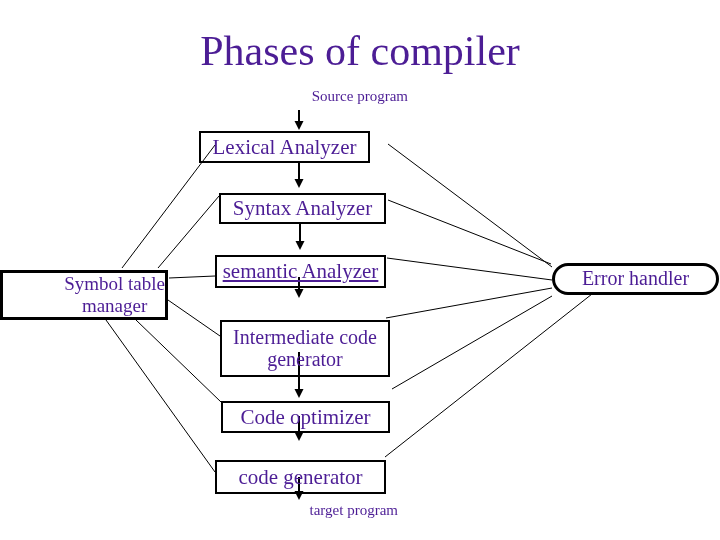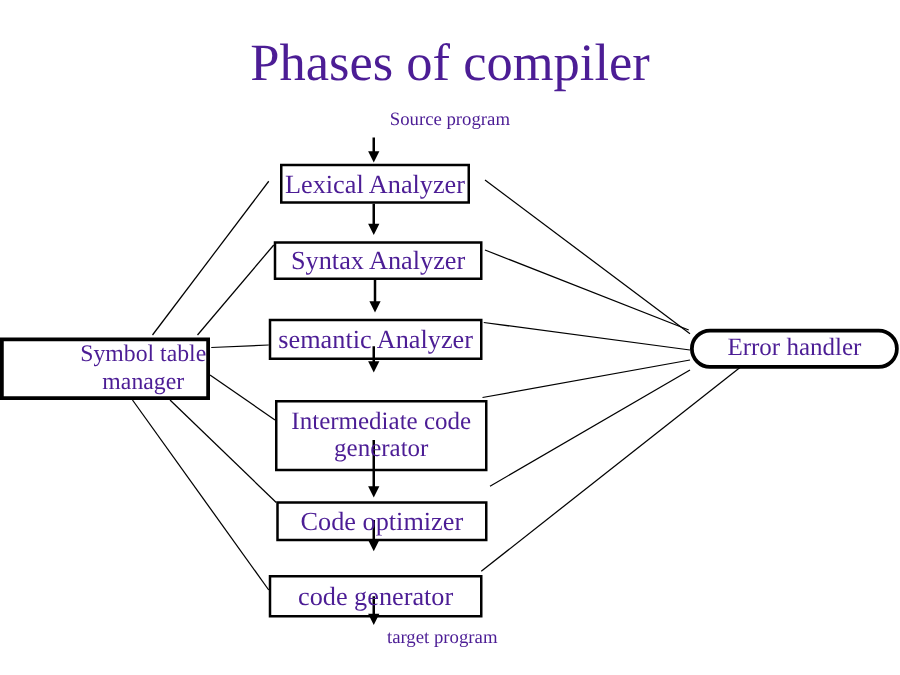--- a/index.html
+++ b/index.html
@@ -15,23 +15,23 @@
   }
   .node.thick{border-width:3px;}
   .freetext{
     position:absolute;text-align:right;font-size:15px;line-height:1.1;white-space:pre-line;
   }
   .title{
     position:absolute;left:0;right:0;top:29px;text-align:center;
     font-size:42px;line-height:1.05;letter-spacing:0px;
   }
   
-  #n-lexical      {left:224px;top:131px;width:152px;height:32px;}
+  #n-lexical      {left:199px;top:131px;width:171px;height:32px;}
   #n-syntax       {left:219px;top:193px;width:167px;height:31px;}
-  #n-semantic     {left:215px;top:255px;width:171px;height:33px;}
+  #n-semantic     {left:215px;top:255px;width:171px;height:33px;text-decoration:underline;}
   #n-intermediate {left:220px;top:320px;width:170px;height:57px;font-size:20px;}
   #n-optimizer    {left:221px;top:401px;width:169px;height:32px;}
   #n-codegen      {left:215px;top:460px;width:171px;height:34px;}
   #n-symtab       {left:0px;top:270px;width:168px;height:50px;font-size:19px;line-height:1.18;justify-content:flex-end;}
   #n-errhandler   {left:552px;top:263px;width:167px;height:32px;font-size:20px;border-radius:16px;}
   #t-source       {left:178px;top:88px;width:230px;}
   #t-target       {left:168px;top:502px;width:230px;}
 </style>
 </head>
 <body>

